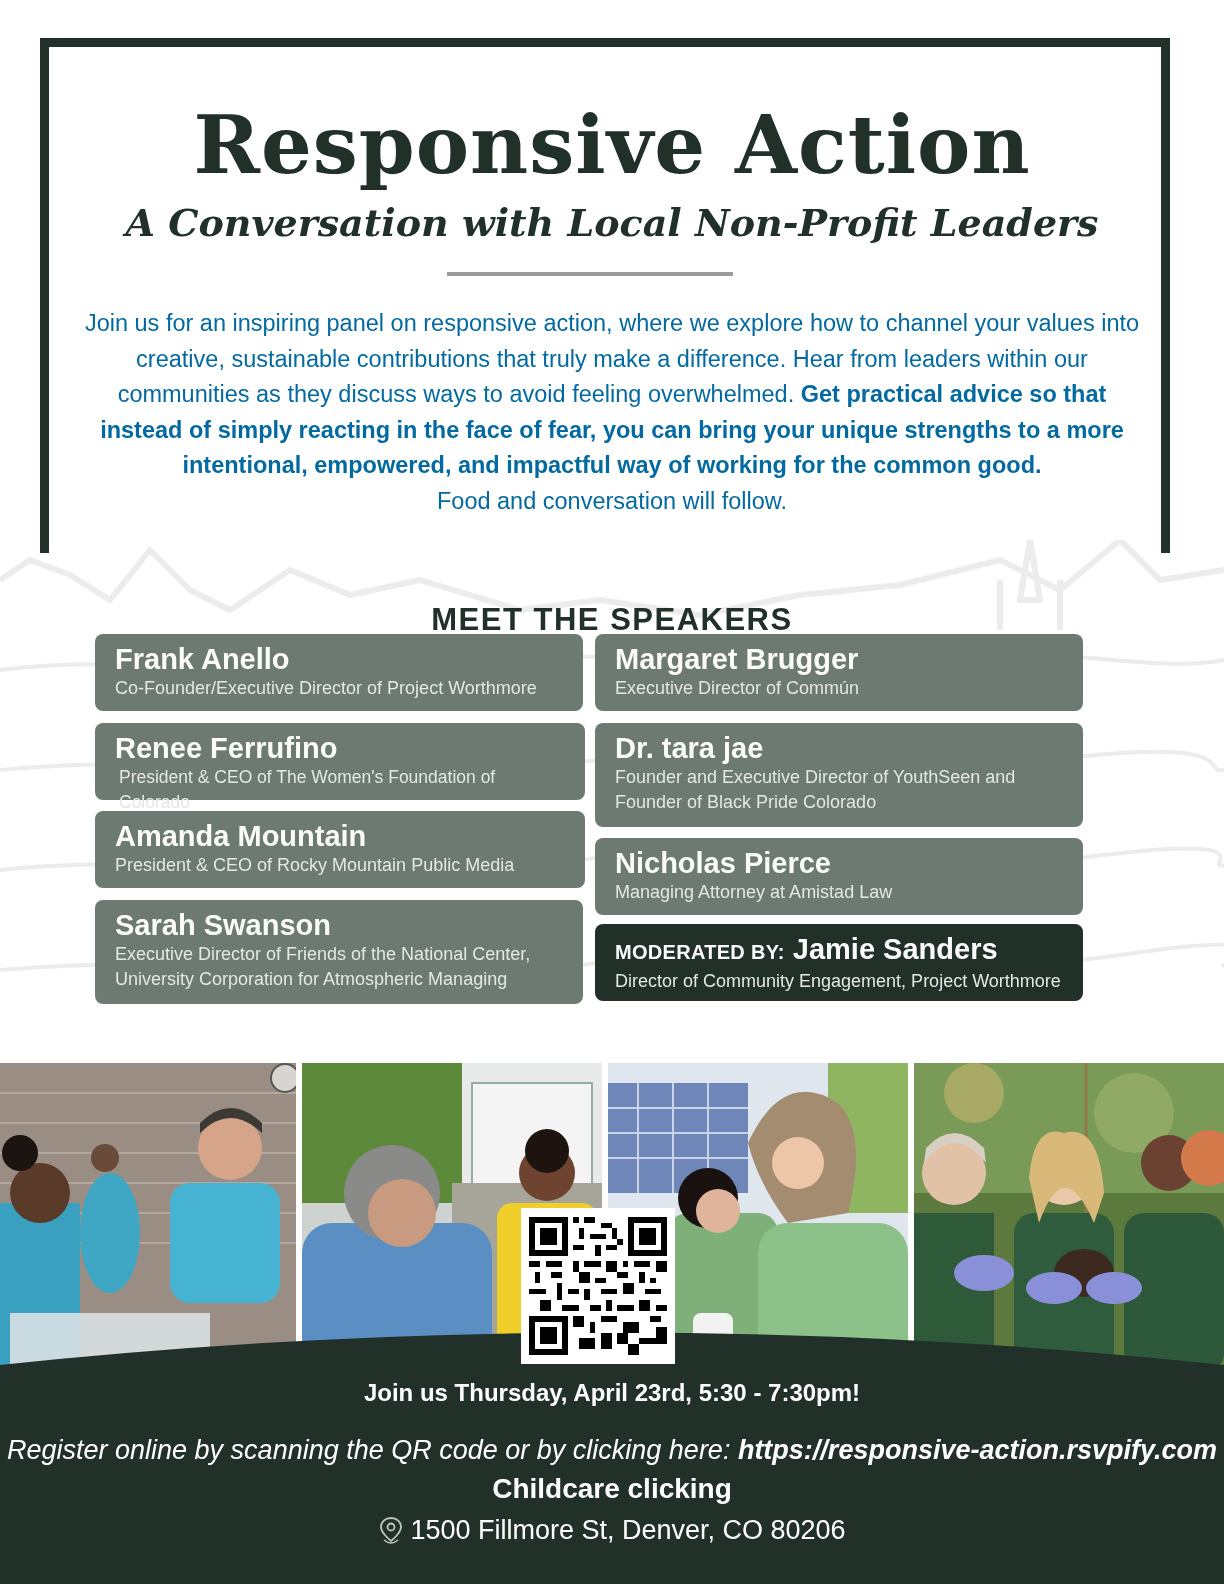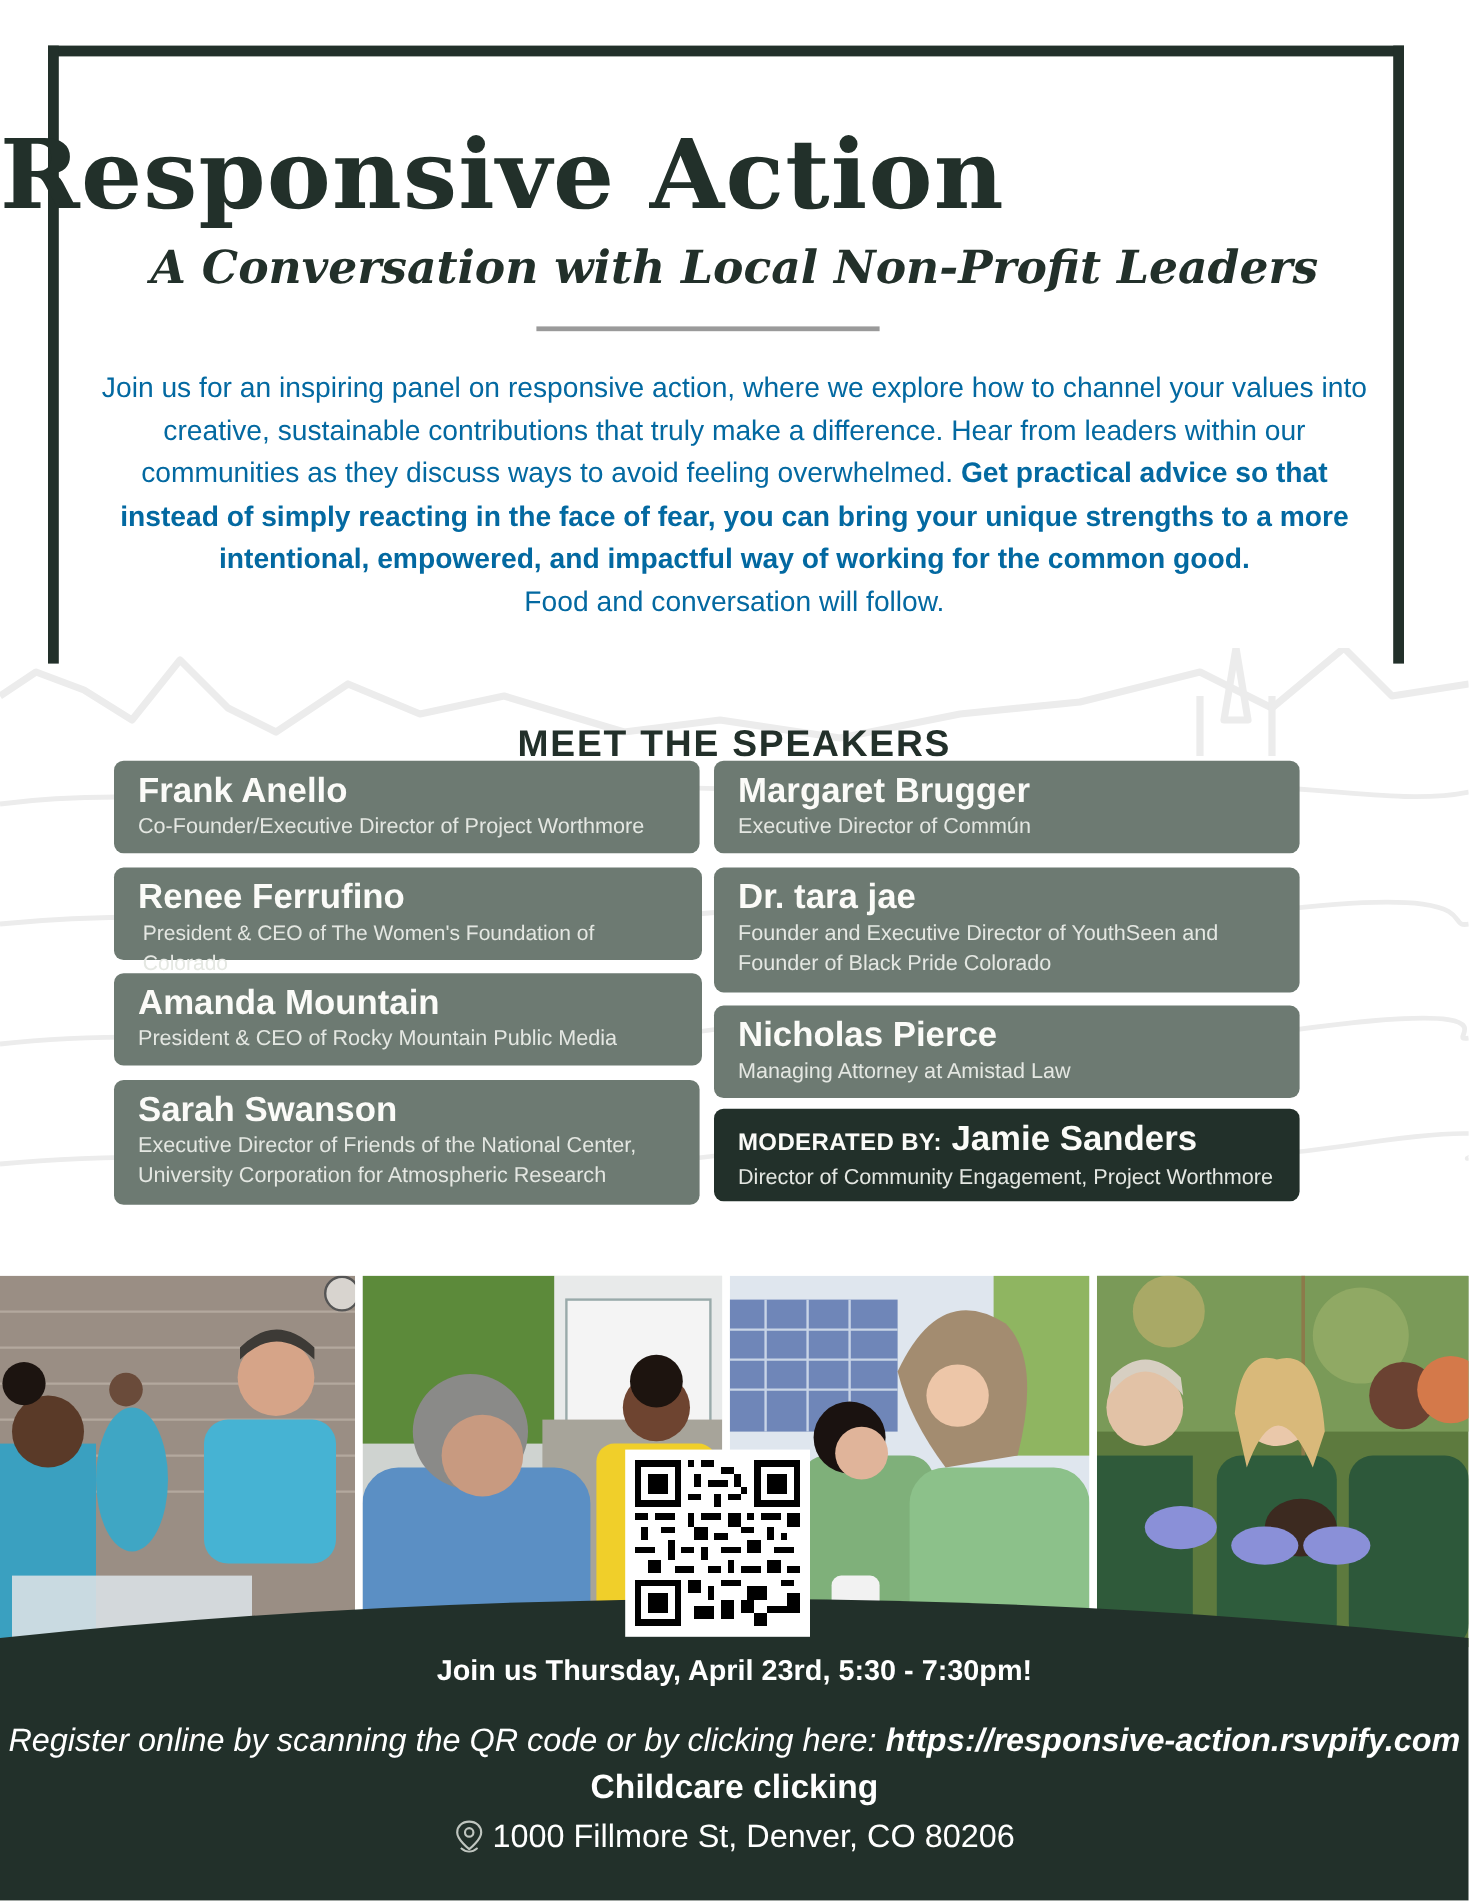--- a/index.html
+++ b/index.html
@@ -4,21 +4,21 @@
 <style>
   * { box-sizing: border-box; margin: 0; padding: 0; }
   html, body { width: 1224px; height: 1584px; background: #ffffff; overflow: hidden; }
   body { position: relative; font-family: "Liberation Sans", sans-serif; color: #1e2a24; }
 
   .frame {
     position: absolute; left: 40px; top: 38px; width: 1130px; height: 515px;
     border: 9px solid #22302a; border-bottom: none;
   }
   .title {
-    position: absolute; left: 0; width: 1224px; top: 98px; 
+    position: absolute; left: 0; width: 1224px; top: 98px; text-align: center;
     font-family: "DejaVu Serif", serif; font-weight: bold; font-size: 80px;
     color: #22302a; letter-spacing: 1px;
   }
   .subtitle {
     position: absolute; left: 0; width: 1224px; top: 200px; text-align: center;
     font-family: "DejaVu Serif", serif; font-style: italic; font-weight: bold;
     font-size: 38px; color: #22302a;
   }
   .rule {
     position: absolute; left: 447px; top: 272px; width: 286px; height: 4px; background: #9a9a9a;
@@ -108,21 +108,21 @@
   <div class="name">Renee Ferrufino</div>
   <div class="role" style="font-size:17.5px; padding-left:4px;">President &amp; CEO of The Women's Foundation of Colorado</div>
 </div>
 <div class="card" style="left:95px; top:811px; width:490px; height:77px;">
   <div class="name">Amanda Mountain</div>
   <div class="role">President &amp; CEO of Rocky Mountain Public Media</div>
 </div>
 <div class="card" style="left:95px; top:900px; width:488px; height:104px;">
   <div class="name">Sarah Swanson</div>
   <div class="role">Executive Director of Friends of the National Center,</div>
-  <div class="role">University Corporation for Atmospheric Research</div>
+  <div class="role">University Corporation for Atmospheric Managing</div>
 </div>
 
 <div class="card" style="left:595px; top:634px; width:488px; height:77px;">
   <div class="name">Margaret Brugger</div>
   <div class="role">Executive Director of Commún</div>
 </div>
 <div class="card" style="left:595px; top:723px; width:488px; height:104px;">
   <div class="name">Dr. tara jae</div>
   <div class="role">Founder and Executive Director of YouthSeen and</div>
   <div class="role">Founder of Black Pride Colorado</div>
@@ -252,14 +252,14 @@
 <div class="register">
   <span class="lead">Register online by scanning the QR code or by clicking here: </span><a class="url" style="color:#fff;text-decoration:none;">https://responsive-action.rsvpify.com</a>
 </div>
 <div class="childcare">Childcare clicking</div>
 <div class="address">
   <svg width="26" height="30" viewBox="0 0 26 30">
     <path d="M13 2 C7 2 3 6 3 11 C3 17 13 25 13 25 C13 25 23 17 23 11 C23 6 19 2 13 2 Z" fill="none" stroke="#bfc5bf" stroke-width="1.8"></path>
     <circle cx="13" cy="11" r="3.5" fill="none" stroke="#bfc5bf" stroke-width="1.8"></circle>
     <path d="M6 24 Q13 30 20 24" fill="none" stroke="#bfc5bf" stroke-width="1.5"></path>
   </svg>
-  <span>1000 Fillmore St, Denver, CO 80206</span>
+  <span>1500 Fillmore St, Denver, CO 80206</span>
 </div>
 
 </body></html>

